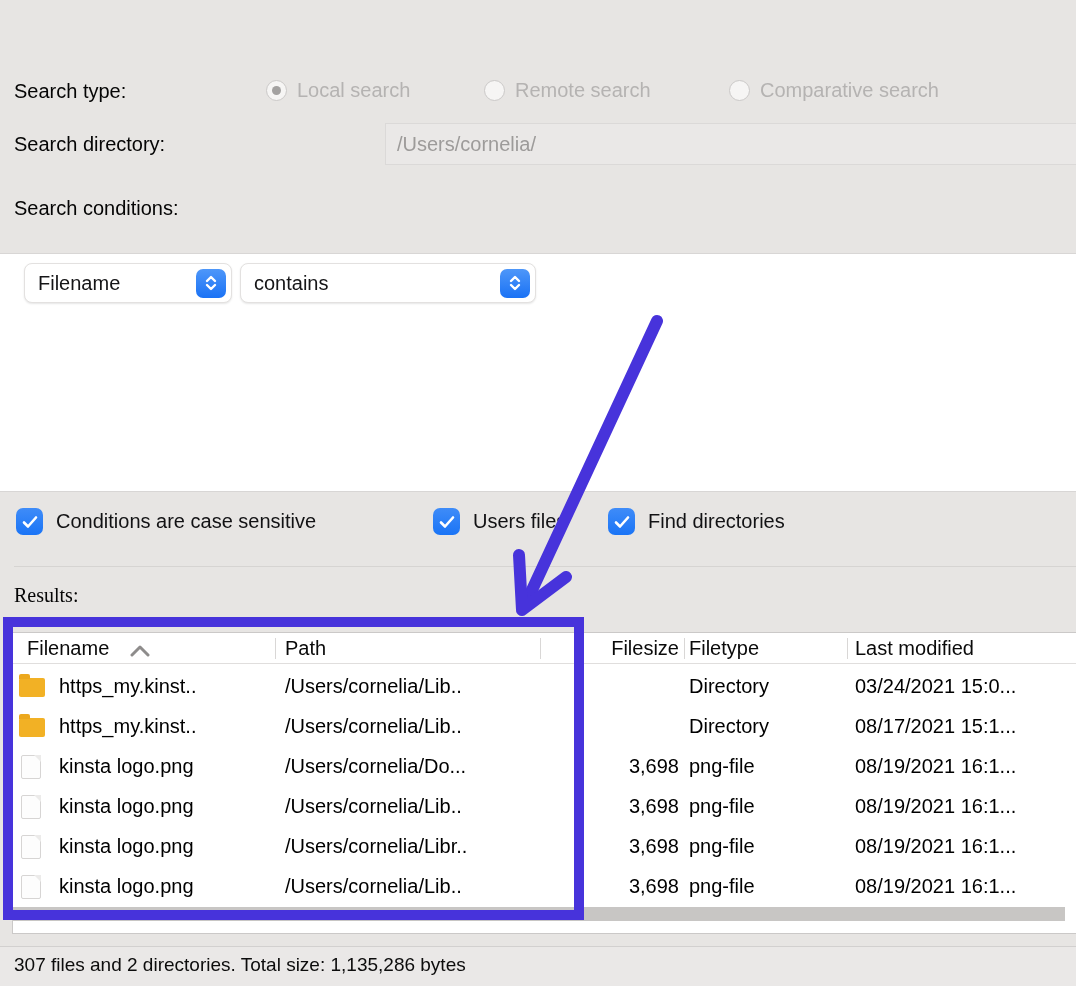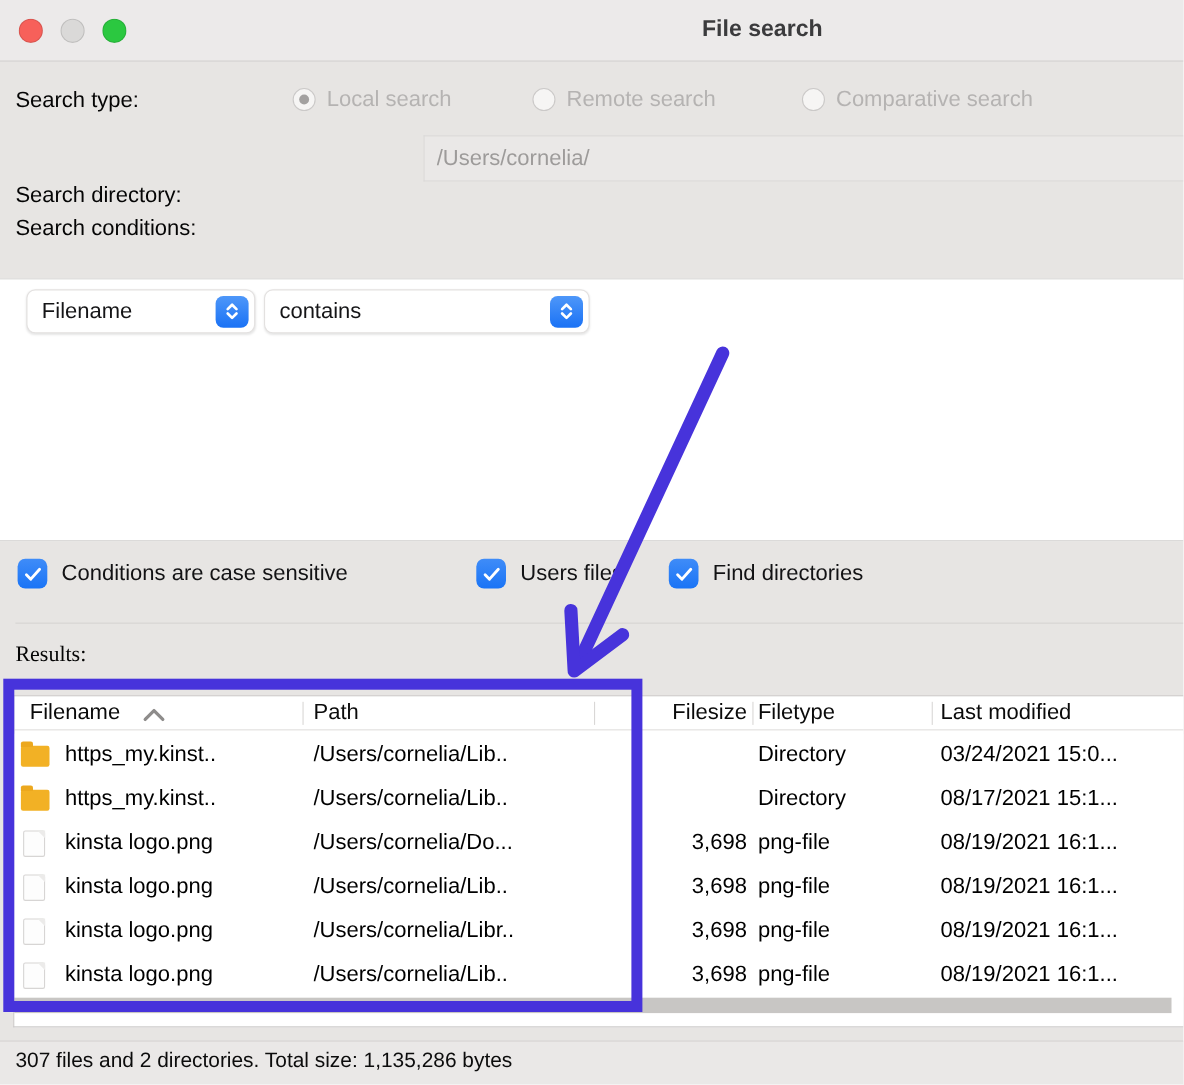--- a/index.html
+++ b/index.html
@@ -120,42 +120,36 @@
     position:absolute; left:3px; top:617px; width:581px; height:303px;
     border:10px solid #4733db; z-index:60; pointer-events:none;
   }
   .anno-arrow { position:absolute; left:0; top:0; z-index:61; pointer-events:none; }
 </style>
 </head>
 <body>
 
 <div class="window">
 
-  <div class="titlebar">
-    <span class="light red"></span>
-    <span class="light gray"></span>
-    <span class="light green"></span>
-    <span class="win-title">File search</span>
-  </div>
 
   <span class="form-label" style="top:80px;">Search type:</span>
   <div class="radio-item" style="left:266px;justify-content:center;">
     <span class="radio-circle sel"></span>
     <span class="radio-label">Local search</span>
   </div>
   <div class="radio-item" style="left:484px;">
     <span class="radio-circle"></span>
     <span class="radio-label">Remote search</span>
   </div>
   <div class="radio-item" style="left:729px;">
     <span class="radio-circle"></span>
     <span class="radio-label">Comparative search</span>
   </div>
 
-  <span class="form-label" style="top:133px;margin-top:34px;">Search directory:</span>
+  <span class="form-label" style="top:133px;">Search directory:</span>
   <input class="dir-field" readonly="" value="/Users/cornelia/" style="">
 
   <span class="form-label" style="top:197px;">Search conditions:</span>
 
   <div class="cond-panel"></div>
   <div class="select-pill" style="left:24px; top:263px; width:208px; height:40px; z-index:2;">
     <span>Filename</span>
     <span class="stepper-btn">
       <svg width="14" height="18" viewBox="0 0 14 18">
           <path d="M3 7 L7 3 L11 7" fill="none" stroke="#fff" stroke-width="2.4" stroke-linecap="round" stroke-linejoin="round"></path>

